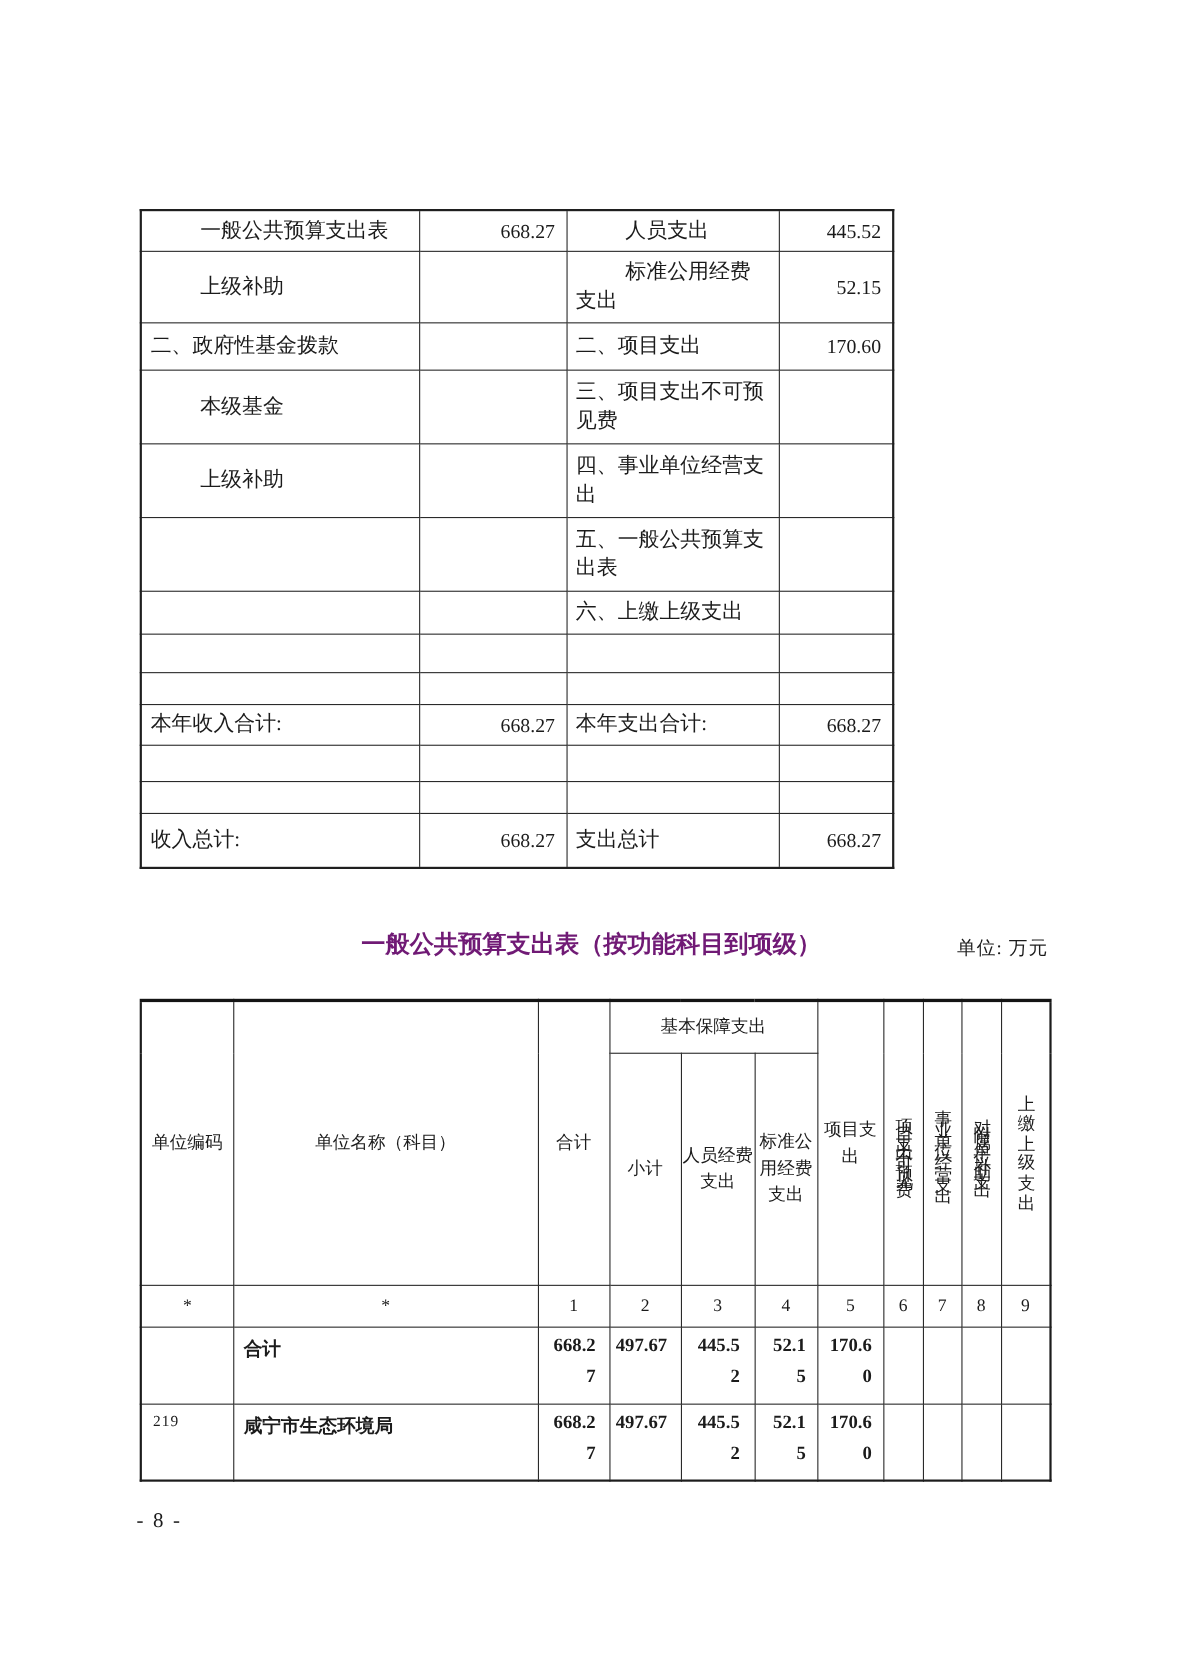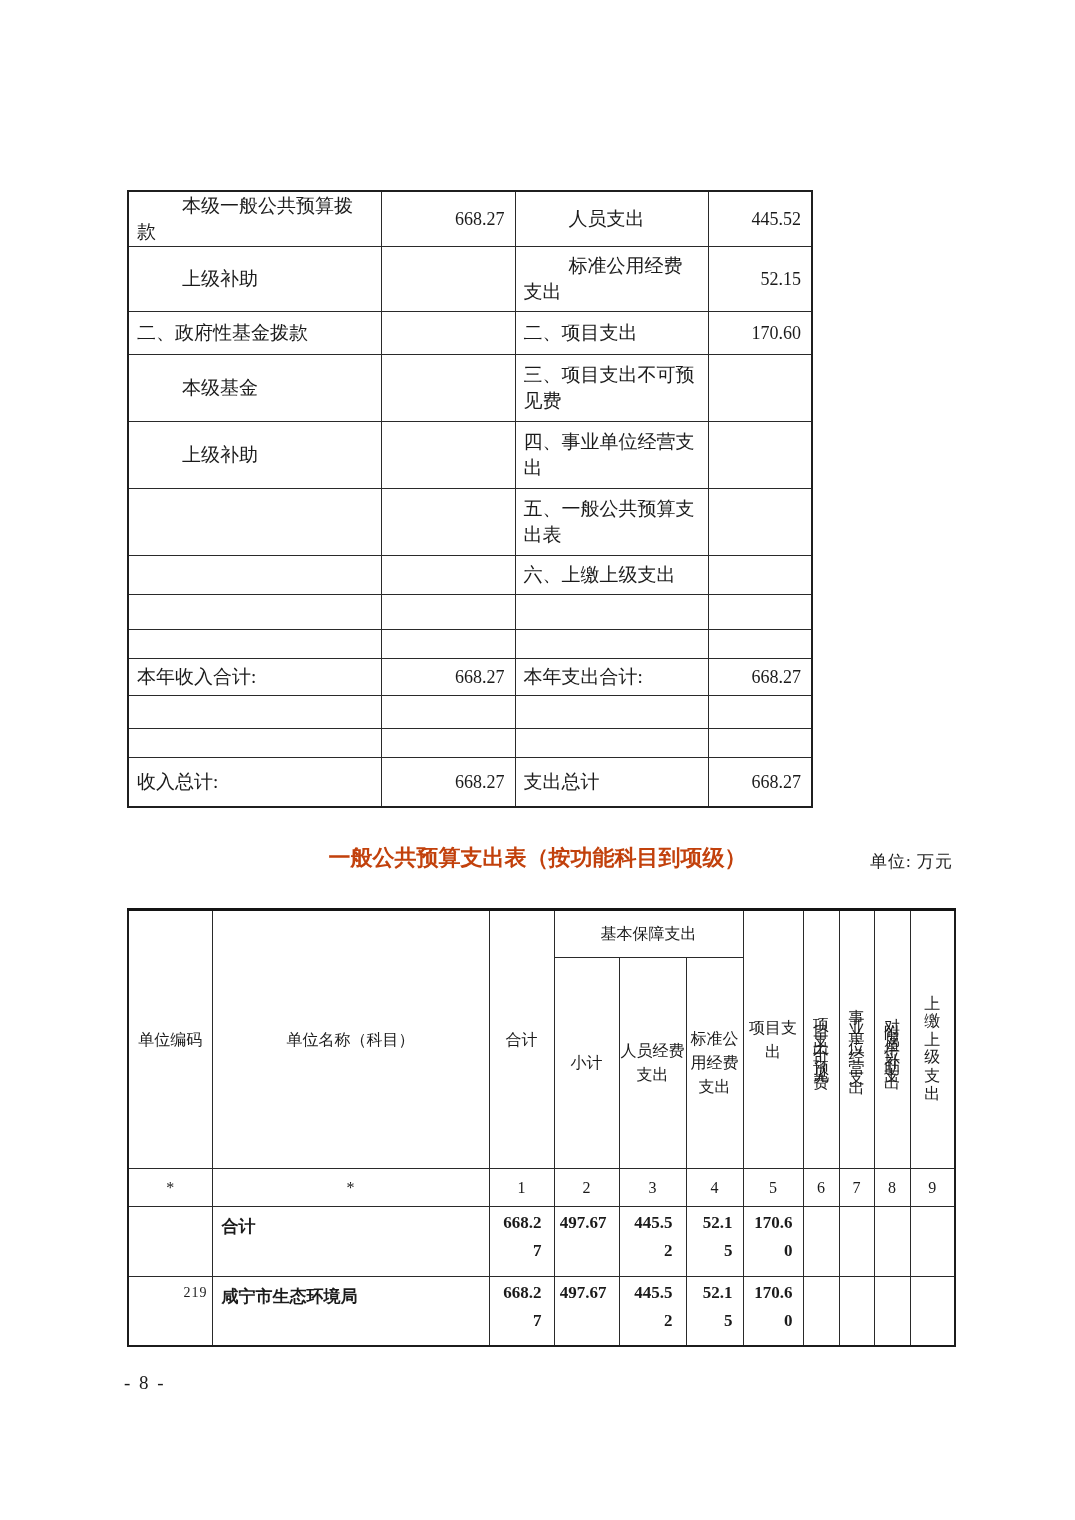--- a/index.html
+++ b/index.html
@@ -40,21 +40,21 @@
   
   .section-heading{
     position:absolute;left:185px;top:790px;
     font-size:22px;line-height:32px;letter-spacing:1px;
   }
   .table-title{
     position:absolute;left:0;top:842px;width:1075px;
     text-align:center;
     font-family:"Liberation Sans","DejaVu Sans",sans-serif;
     font-weight:bold;font-size:22px;line-height:31px;
-    color:#c2410c;
+    color:#701a75;
   }
   .unit-note{
     position:absolute;right:122px;top:851px;
     font-size:17px;line-height:22px;letter-spacing:1px;
   }
 
   
   .exp-table{
     position:absolute;left:127px;top:908px;width:827px;
     border-collapse:collapse;table-layout:fixed;
@@ -63,35 +63,35 @@
   .exp-table th,.exp-table td{border:1px solid #2a2a2a;overflow:hidden;}
   .exp-table th{
     font-weight:normal;font-size:16px;line-height:24px;
     text-align:center;vertical-align:middle;padding:0;
   }
   tr.band>th{height:46px}
   tr.sub>th{height:210px}
   .th-code{padding:0 15px;}
   .th-pers{padding:0 11px;}
   .th-std{padding:0 9px;}
-  .th-proj{padding:0 11px;}
+  .th-proj{padding:0 11px;font-family:Liberation Mono, monospace;}
   .vtext{
     writing-mode:vertical-rl;text-orientation:upright;
     display:inline-block;line-height:1;
   }
   .ls9{letter-spacing:7px;}
   .ls8{letter-spacing:10px;}
   .ls6{letter-spacing:18px;}
   .num-row td{
     height:35px;text-align:center;vertical-align:middle;
     font-size:16px;
   }
   tr.dr1>td{height:61px} tr.dr2>td{height:60px}
   .exp-table td.code{
-    font-size:14px;text-align:right;vertical-align:top;
+    font-size:14px;text-align:left;vertical-align:top;
     padding:8px 4px 0 10px;letter-spacing:1px;
   }
   .exp-table td.uname{
     font-family:"Liberation Sans","DejaVu Sans",sans-serif;
     font-weight:bold;text-align:left;vertical-align:top;
     padding:8px 4px 0 9px;
   }
   .uname-lg{font-size:17px;}
   .uname-sm{font-size:17px;}
   .exp-table td.val2{
@@ -118,21 +118,21 @@
 
   <table class="summary-table">
     <colgroup>
       <col style="width:253px">
         <col style="width:134px">
         <col style="width:193px">
         <col style="width:104px">
     </colgroup>
     <tbody>
       <tr class="h34">
-        <td class="lab ind">本级一般公共预算拨款</td>
+        <td class="lab ind">一般公共预算支出表</td>
         <td class="val">668.27</td>
         <td class="lab rlab ind">人员支出</td>
         <td class="val">445.52</td>
       </tr>
       <tr class="h62">
         <td class="lab ind">上级补助</td>
         <td class="val"></td>
         <td class="lab rlab ind">标准公用经费支出</td>
         <td class="val">52.15</td>
       </tr>

